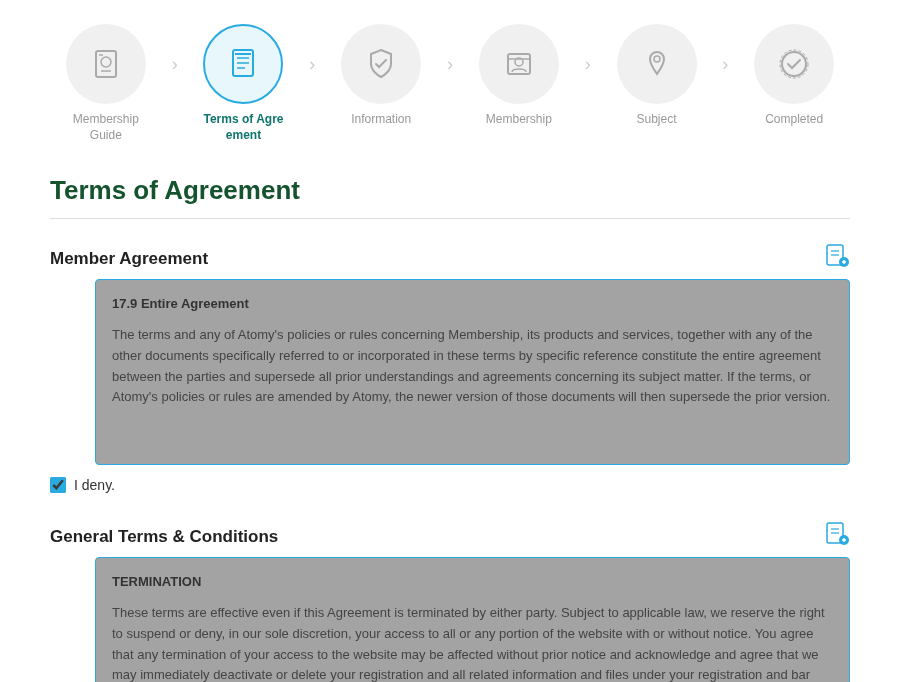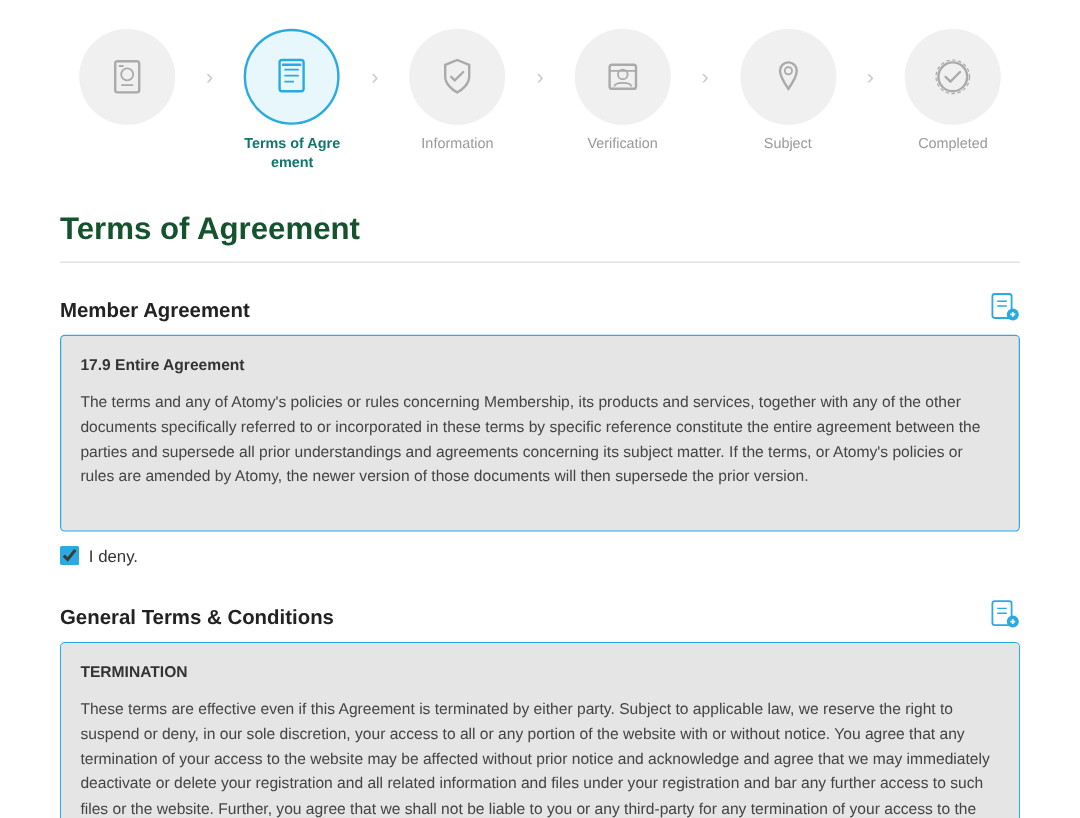--- a/index.html
+++ b/index.html
@@ -94,27 +94,28 @@
     .section-icon {
       color: #29abe2;
       cursor: pointer;
     }
 
     
     .text-box {
       border: 1.5px solid #29abe2;
       border-radius: 4px;
       padding: 14px 16px;
-      height: 164px;
+      height: 186px;
       overflow-y: scroll;
-      background: #e5e5e5;
+      background: #a3a3a3;
       font-size: 13px;
       color: #444;
       line-height: 1.6;
       position: relative;
+      margin-left: 45px;
     }
     .text-box-title {
       font-weight: bold;
       margin-bottom: 10px;
       font-size: 13px;
       color: #333;
     }
 
     
     .checkbox-row {
@@ -150,20 +151,21 @@
 
   <div class="step">
     <div class="step-circle">
       <svg width="36" height="36" viewBox="0 0 36 36" fill="none">
         <rect x="8" y="5" width="20" height="26" rx="2" stroke="#aaa" stroke-width="2" fill="none"></rect>
         <circle cx="18" cy="16" r="5" stroke="#aaa" stroke-width="1.5" fill="none"></circle>
         <line x1="13" y1="25" x2="23" y2="25" stroke="#aaa" stroke-width="1.5"></line>
         <line x1="11" y1="9" x2="15" y2="9" stroke="#aaa" stroke-width="1.5"></line>
       </svg>
     </div>
+    <span class="step-label">Membership Guide</span>
   </div>
 
   <div class="step-arrow">›</div>
 
   <div class="step">
     <div class="step-circle active">
       <svg width="36" height="36" viewBox="0 0 36 36" fill="none">
         <rect x="8" y="4" width="20" height="26" rx="2" stroke="#29abe2" stroke-width="2" fill="none"></rect>
         <line x1="12" y1="12" x2="24" y2="12" stroke="#29abe2" stroke-width="1.5"></line>
         <line x1="12" y1="17" x2="24" y2="17" stroke="#29abe2" stroke-width="1.5"></line>
@@ -190,21 +192,21 @@
 
   <div class="step">
     <div class="step-circle">
       <svg width="36" height="36" viewBox="0 0 36 36" fill="none">
         <rect x="7" y="8" width="22" height="20" rx="2" stroke="#aaa" stroke-width="2" fill="none"></rect>
         <circle cx="18" cy="16" r="4" stroke="#aaa" stroke-width="1.5" fill="none"></circle>
         <path d="M11 26 C11 22 25 22 25 26" stroke="#aaa" stroke-width="1.5" fill="none"></path>
         <line x1="7" y1="13" x2="29" y2="13" stroke="#aaa" stroke-width="1.5"></line>
       </svg>
     </div>
-    <span class="step-label">Verification</span>
+    <span class="step-label">Membership</span>
   </div>
 
   <div class="step-arrow">›</div>
 
   <div class="step">
     <div class="step-circle">
       <svg width="36" height="36" viewBox="0 0 36 36" fill="none">
         <path d="M18 6 C14 6 11 9 11 13 C11 18 18 28 18 28 C18 28 25 18 25 13 C25 9 22 6 18 6Z" stroke="#aaa" stroke-width="2" fill="none"></path>
         <circle cx="18" cy="13" r="3" stroke="#aaa" stroke-width="1.5" fill="none"></circle>
       </svg>

